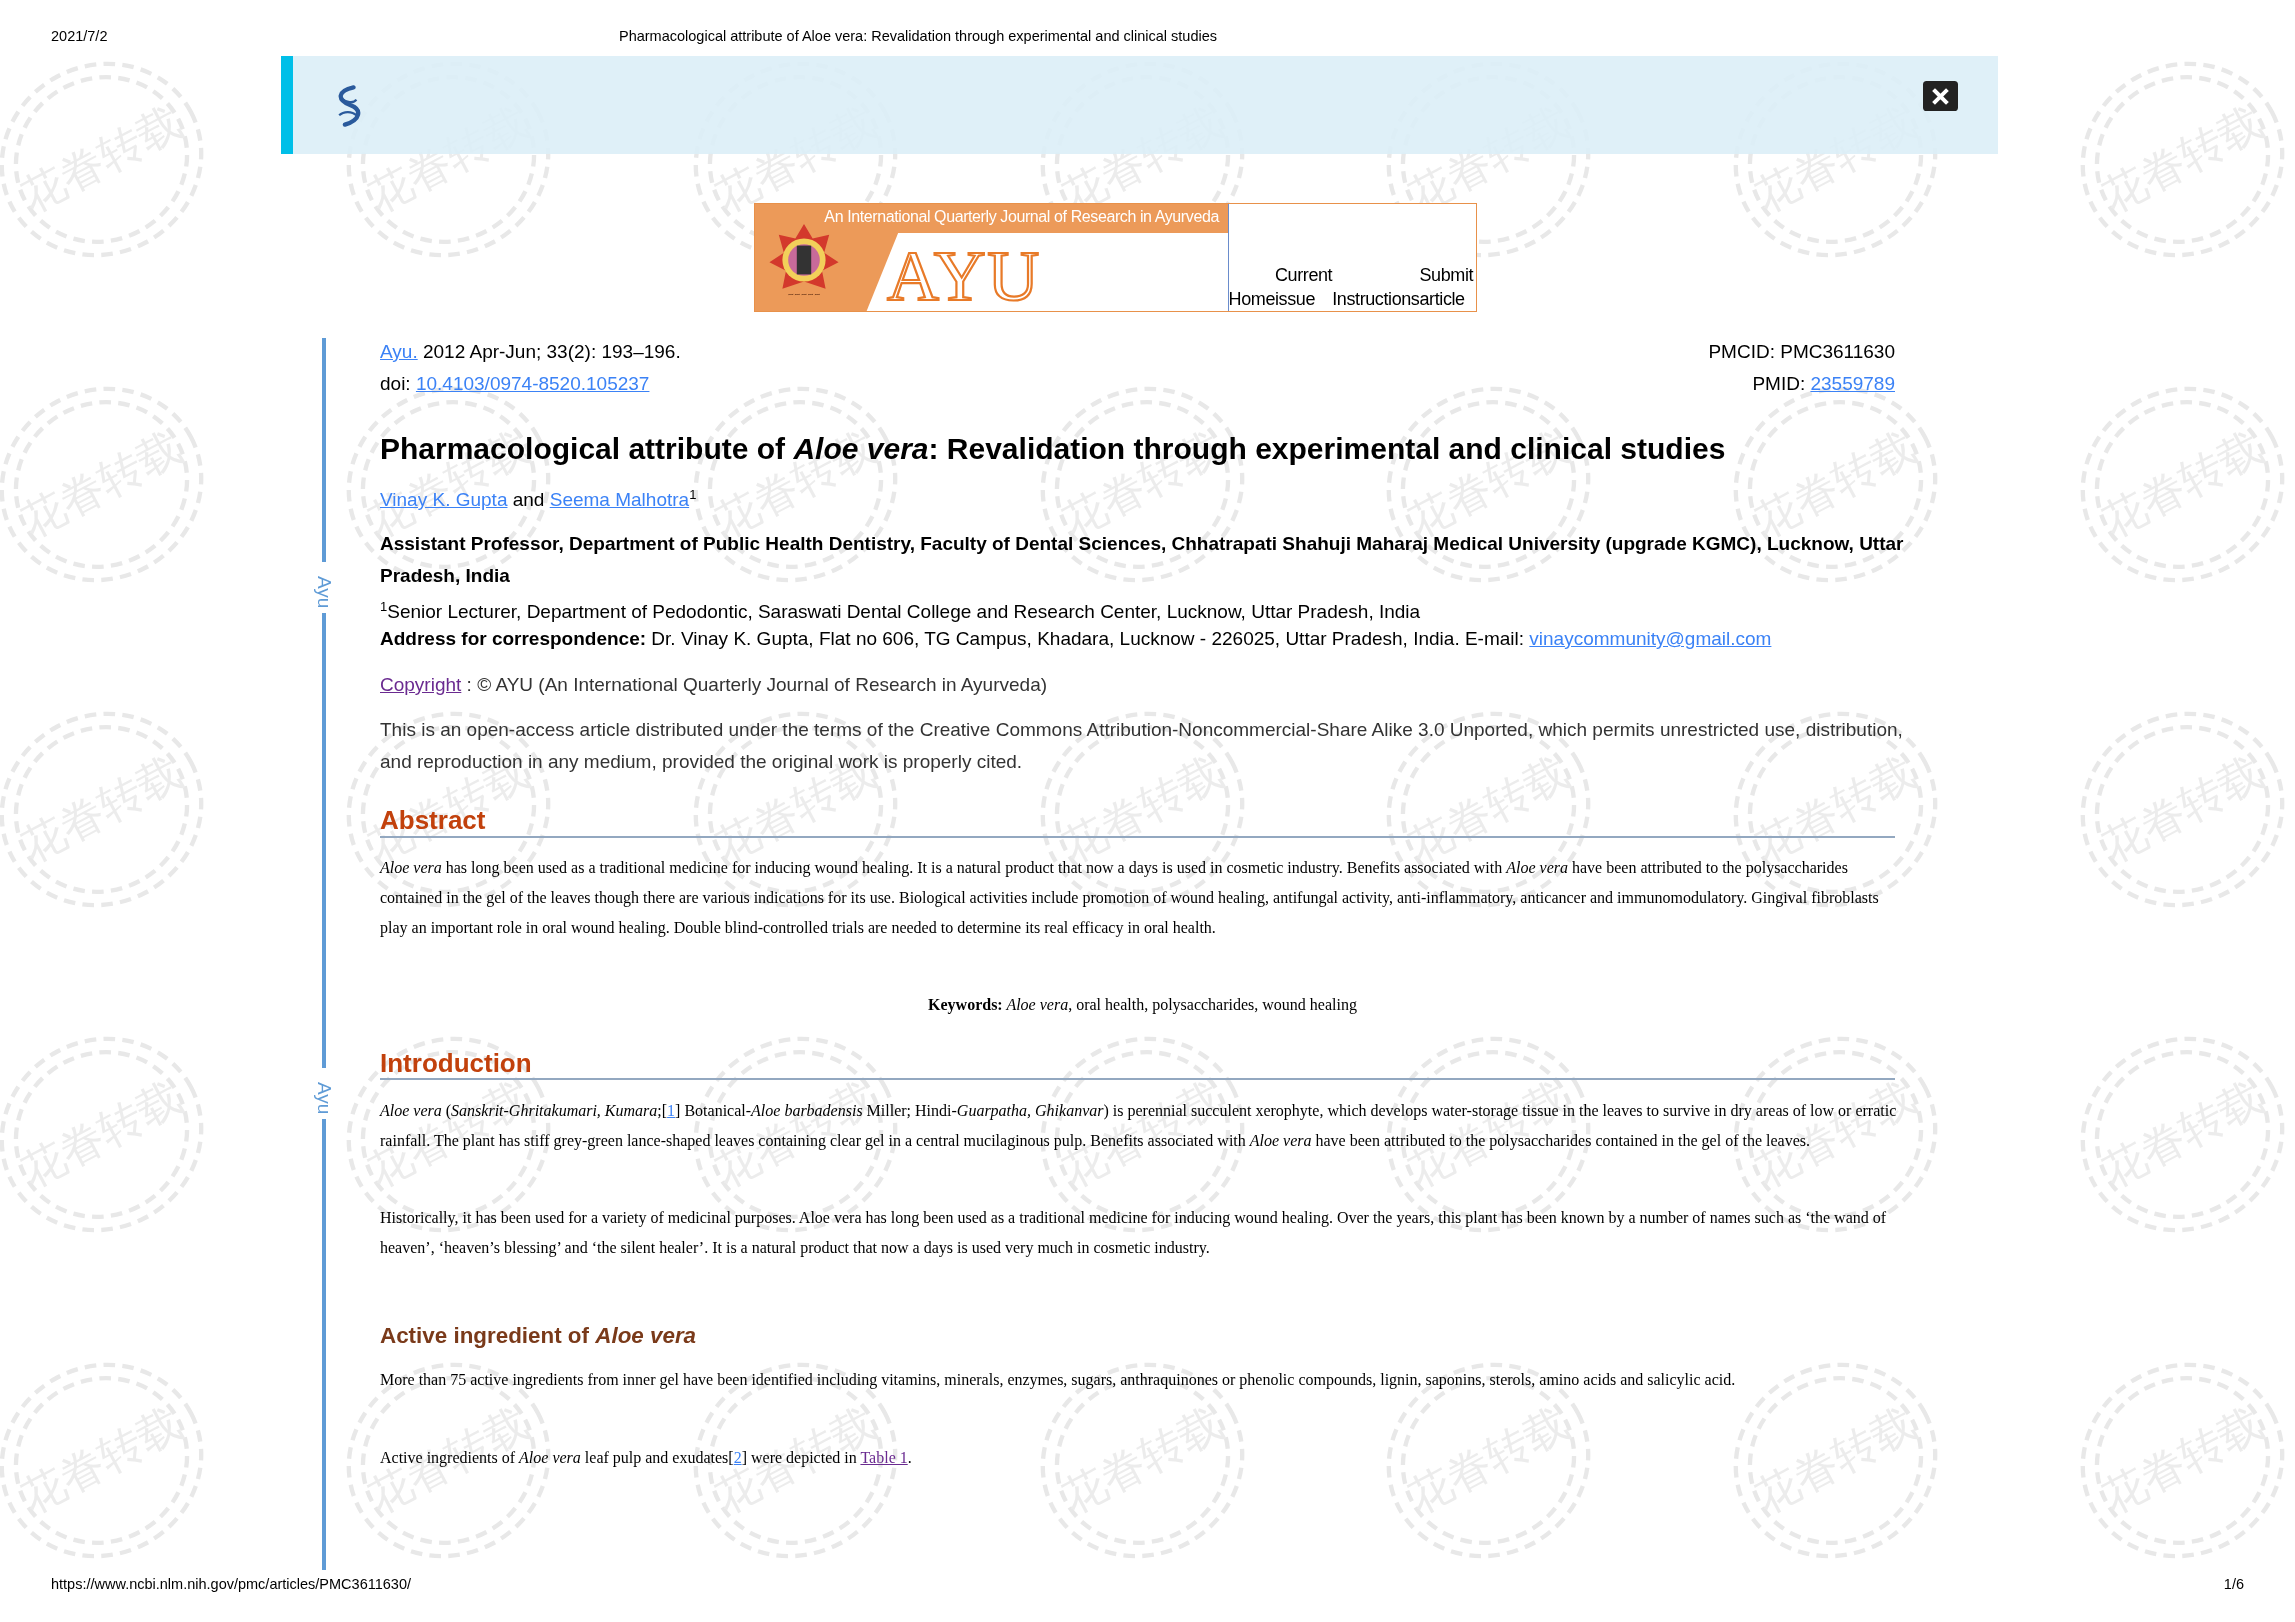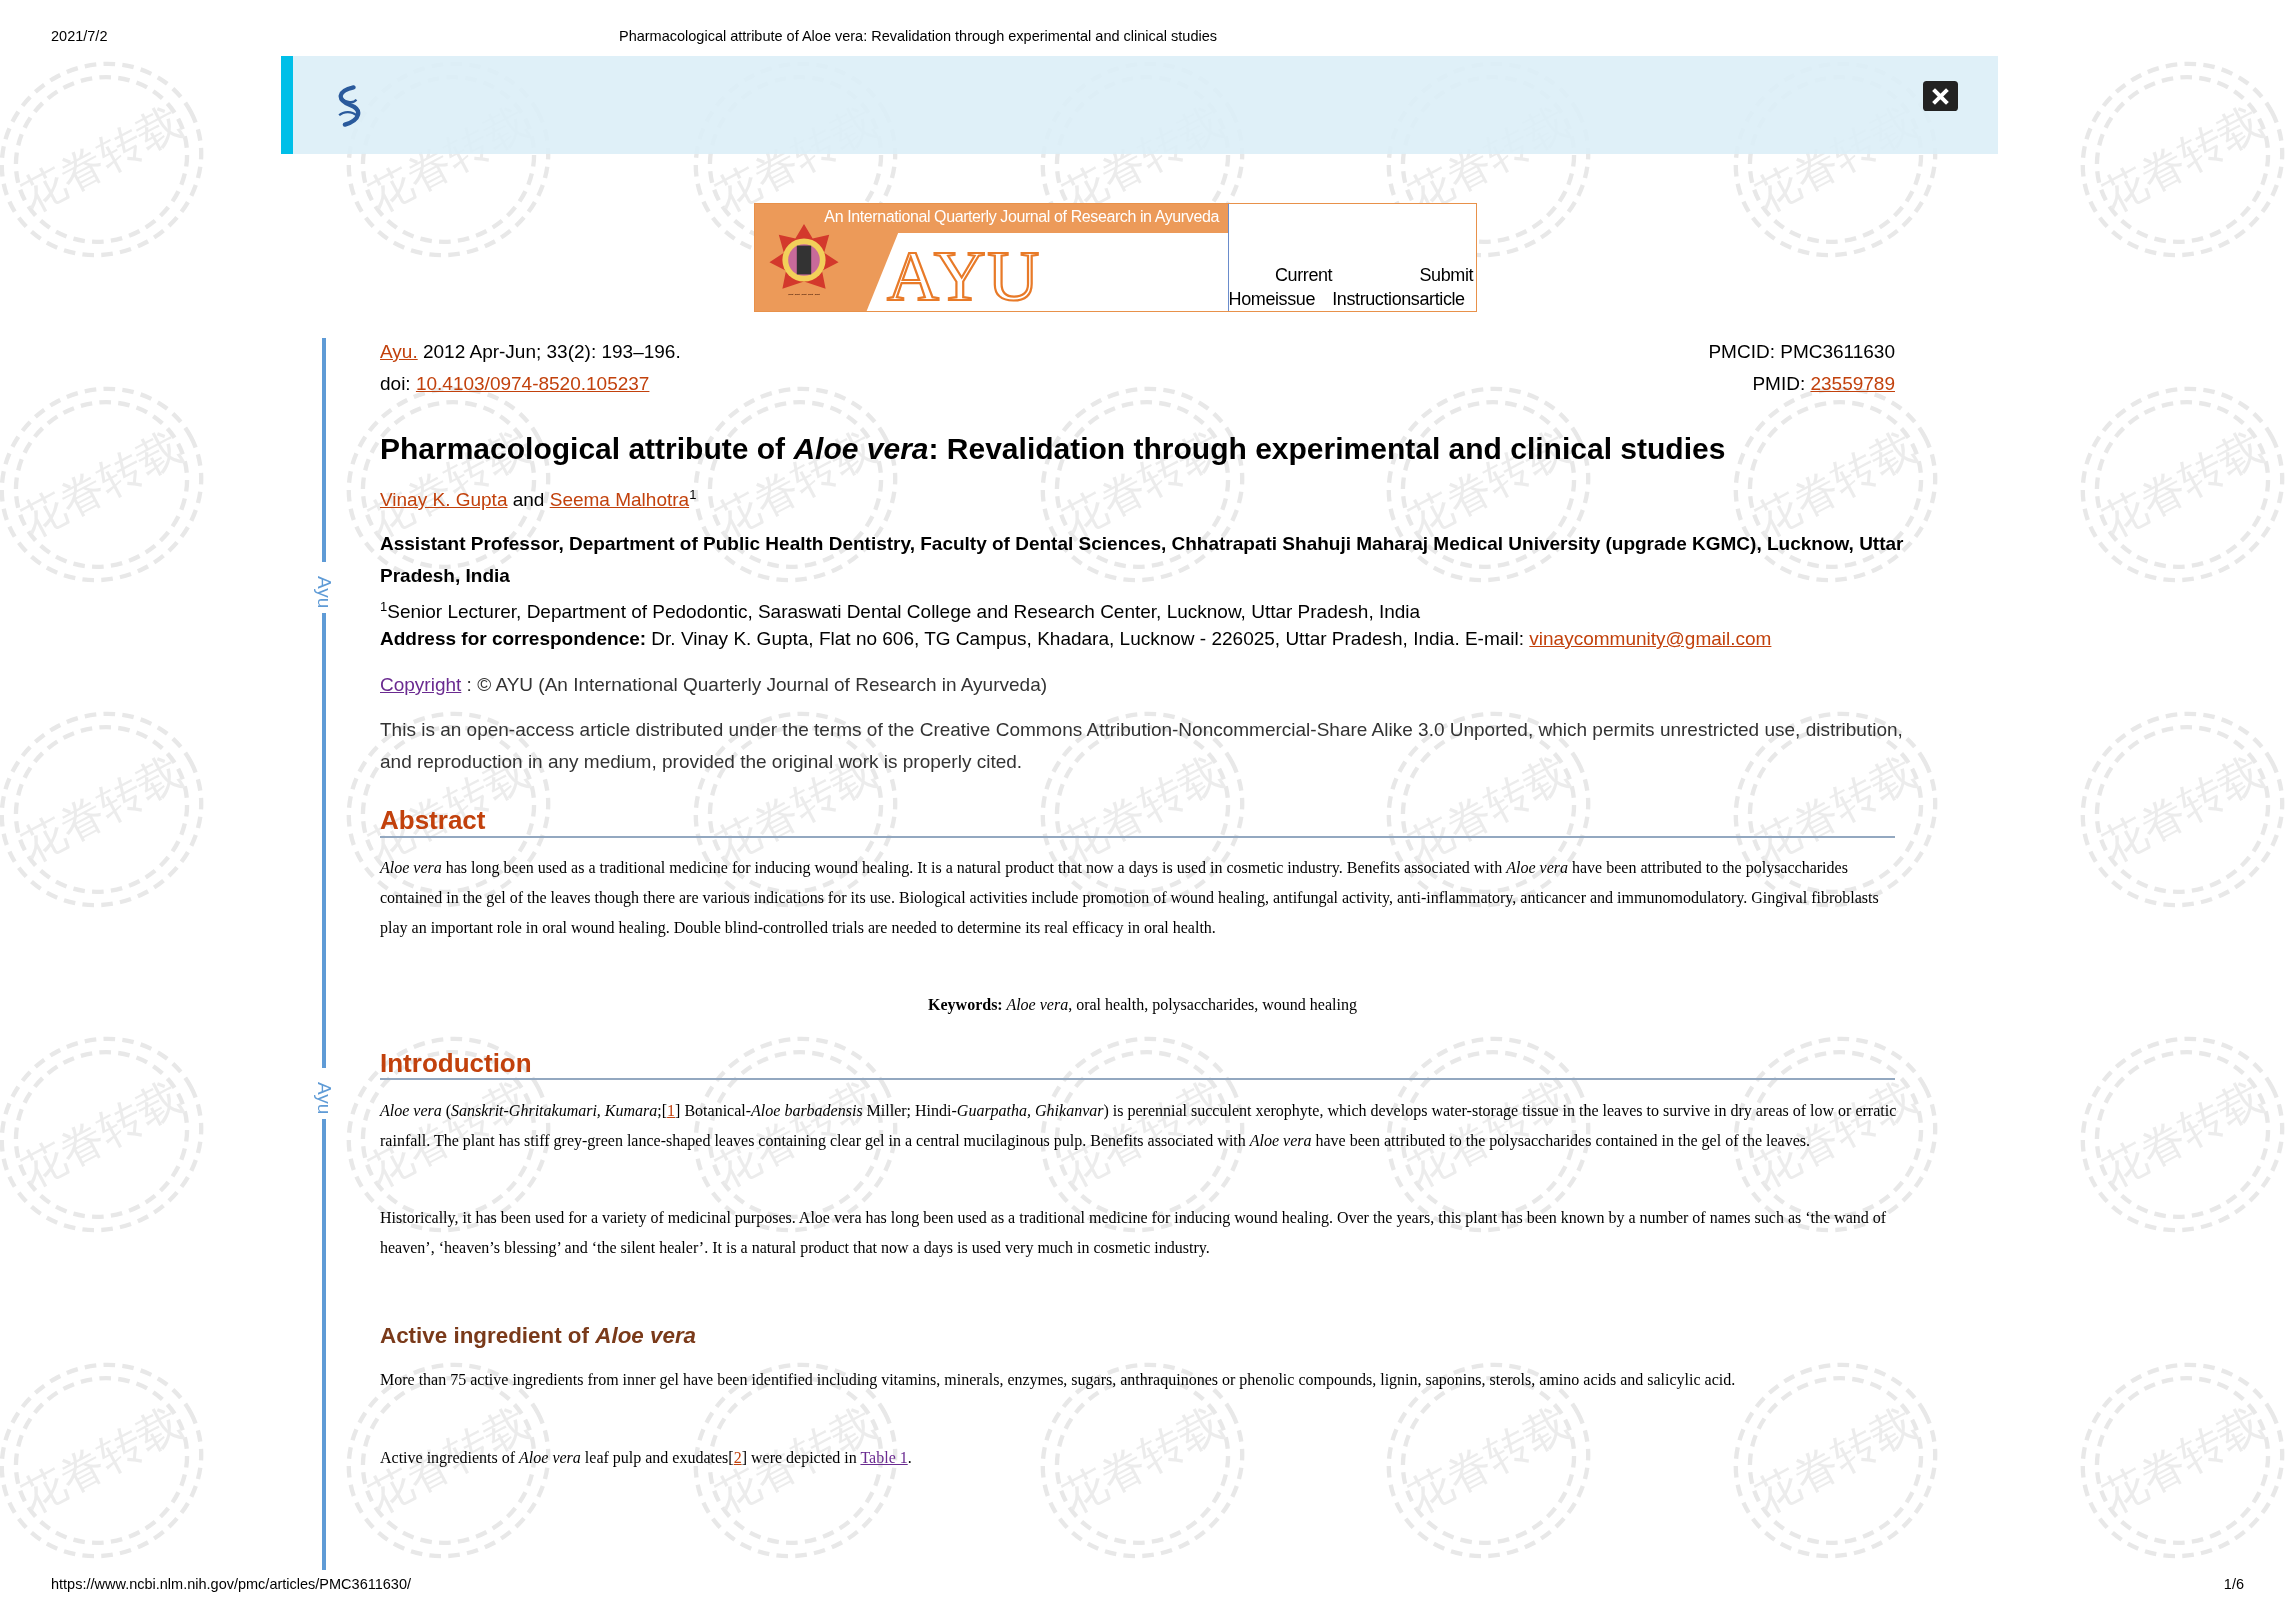--- a/index.html
+++ b/index.html
@@ -40,21 +40,21 @@
   .jlogo .art .ayu { position:absolute; left:132px; top:36px; font-family:"Liberation Serif", serif; font-size:72px; color:#fff; -webkit-text-stroke:2.2px #e87a28; letter-spacing:1.4px; line-height:1; }
   .jlogo .art .emblem { position:absolute; left:13px; top:16px; width:72px; height:80px; }
   .jlogo .nav { flex:1; background:#fff; border-left:1.4px solid #6a8ccc; display:flex; flex-direction:row; align-items:flex-end; justify-content:center; padding-right:2.9px; }
   .jlogo .nav span { font-size:18px; line-height:24px; color:#000; letter-spacing:-0.4px; }
   
   .sidebar-line { left:322px; width:4.3px; background:#5f9bd6; z-index:2; }
   .side-label { left:311px; width:26px; font-size:19px; color:#5f9bd6; transform:rotate(90deg); transform-origin:center; z-index:2; text-align:center; }
   
   .content { z-index:2; }
   .meta { font-size:19px; color:#000; }
-  a.lnk { color:#c2410c; }
+  a.lnk { color:#3b82f6; }
   a.visited { color:#6a2a90; text-decoration:underline; }
   .title { left:380px; top:432px; font-size:30px; font-weight:bold; white-space:nowrap; }
   .sans26 { font-size:19px; line-height:32px; }
   .small { font-size:19px; color:#333; }
   .h2 { left:380px; font-size:26px; font-weight:bold; color:#c2410c; }
   .rule { left:380px; width:1515px; height:2.2px; background:#93a8c0; }
   .para { left:380px; width:1525px; font-family:"Liberation Serif", serif; font-size:16px; line-height:30px; color:#000; }
   .h3 { left:380px; font-size:22.4px; font-weight:bold; color:#7a3a1a; }
 </style>
 </head>

